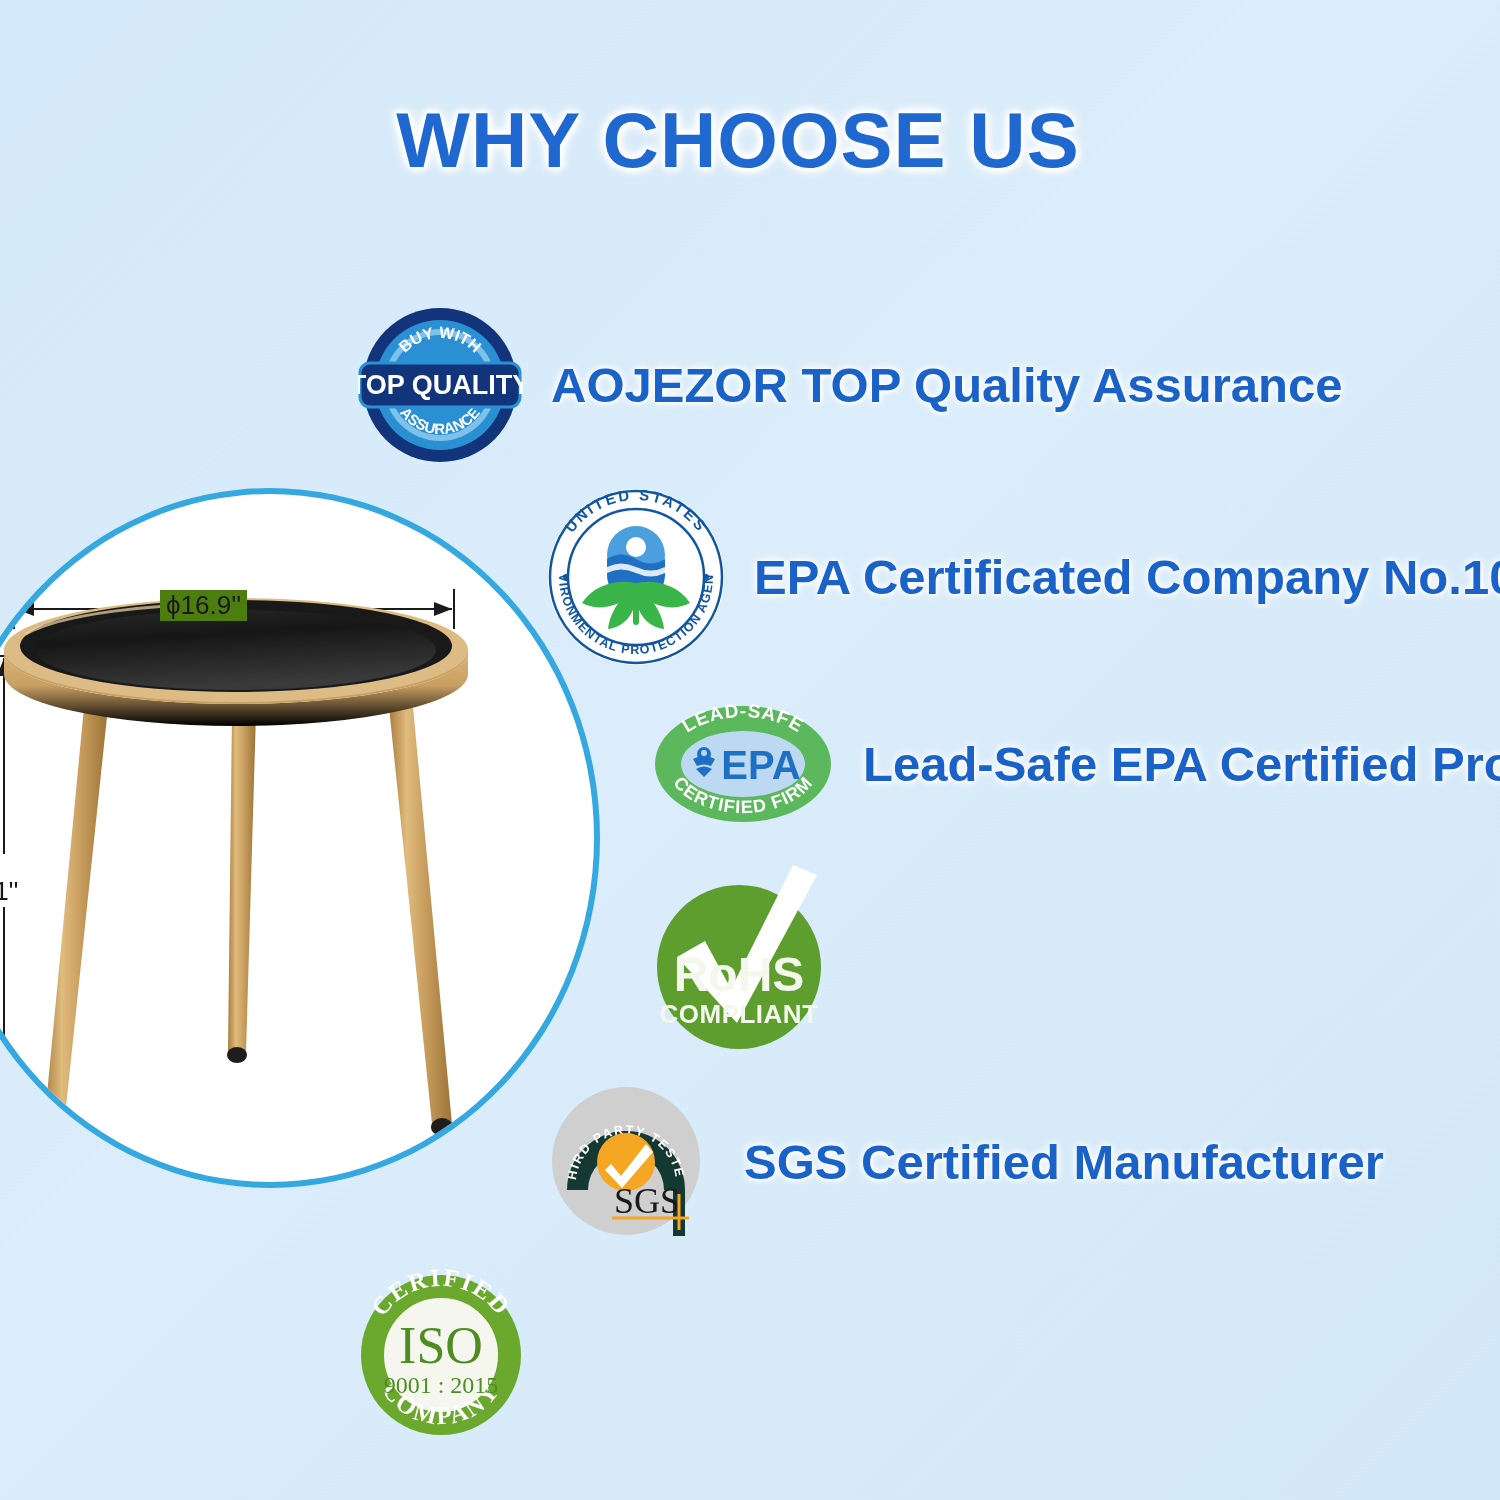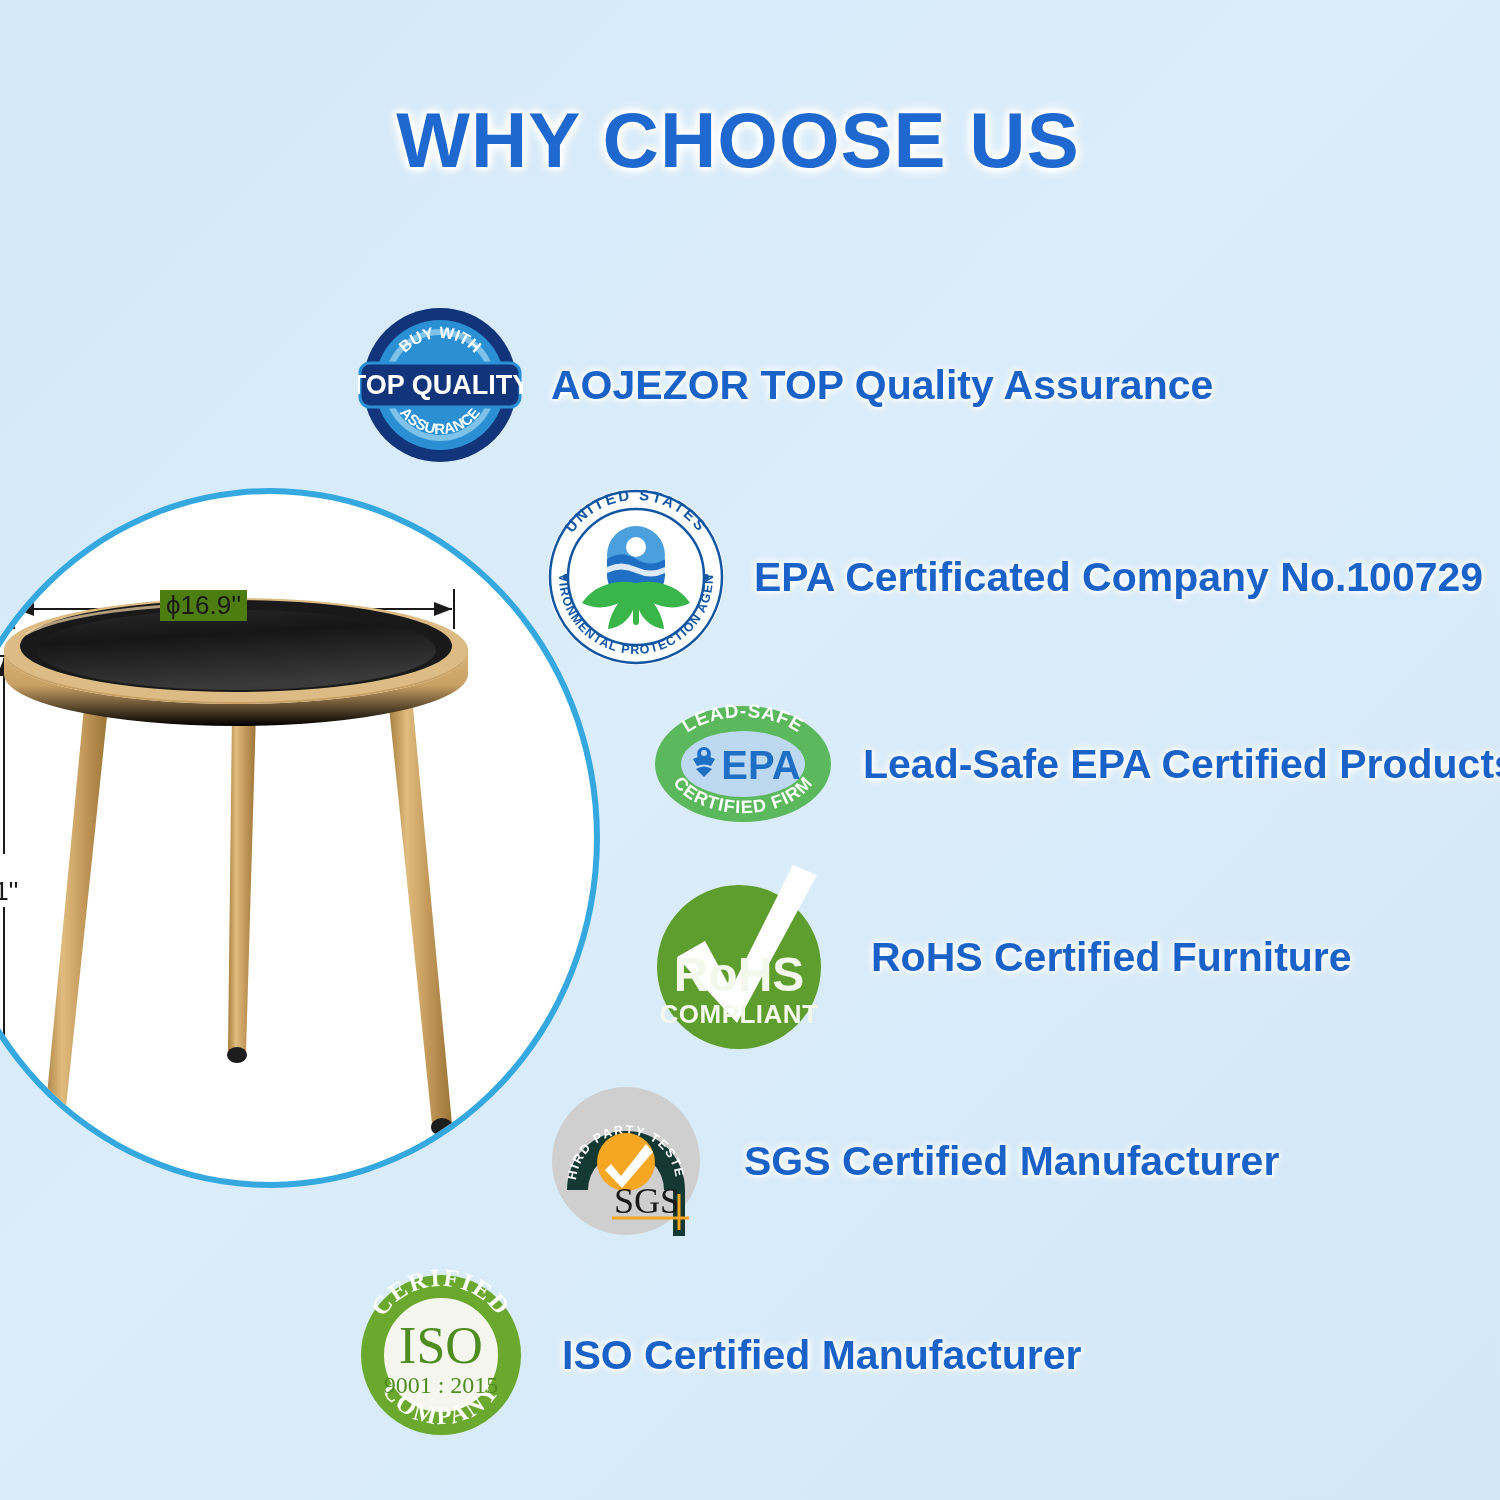--- a/index.html
+++ b/index.html
@@ -68,21 +68,21 @@
   .feature {
     position: absolute;
     display: flex;
     align-items: center;
   }
   .feature .badge-slot {
     flex: 0 0 auto;
     position: relative;
   }
   .feature .f-label {
-    font-size: 41px;
+    font-size: 49px;
     font-weight: bold;
     color: #1b62c8;
     white-space: nowrap;
     text-shadow: 0 0 8px #ffffff, 0 0 8px #ffffff, 1px 1px 3px #ffffff;
   }
 
   #feature-0 { left: 358px; top: 305px; }
   #feature-0 .f-label { margin-left: 28px; }
 
   #feature-1 { left: 546px; top: 487px; }
@@ -260,21 +260,20 @@
 
 <div class="feature" id="feature-3">
   <div class="badge-slot">
     <svg class="badge" width="172" height="188" viewBox="0 0 172 188">
       <circle cx="84" cy="104" r="82" fill="#5e9e2e"></circle>
       <path d="M22,94 L50,78 L76,126 L138,2 L162,12 L82,160 Z" fill="#ffffff"></path>
       <text x="84" y="128" font-family="Liberation Sans, sans-serif" font-size="48" font-weight="bold" fill="#f4f8ec" text-anchor="middle">RoHS</text>
       <text x="84" y="160" font-family="Liberation Sans, sans-serif" font-size="26" font-weight="bold" fill="#f4f8ec" text-anchor="middle" letter-spacing="0.5">COMPLIANT</text>
     </svg>
   </div>
-  <div class="f-label">RoHS Certified Furniture</div>
 </div>
 
 <div class="feature" id="feature-4">
   <div class="badge-slot">
     <svg class="badge" width="155" height="155" viewBox="0 0 155 155">
       <circle cx="77" cy="77" r="74" fill="#cfcfcf"></circle>
 
       <path d="M18,106 A59,59 0 0 1 136,106 L115,106 A38,38 0 0 0 39,106 Z" fill="#143832"></path>
       <path d="M136,106 L136,152 L124,152 L124,106 Z" fill="#143832"></path>
       <path id="sgsTop" d="M77,100 m-50,0 a50,50 0 0 1 100,0" fill="none"></path>
@@ -304,14 +303,13 @@
         <textPath href="#isoTop" startOffset="50%" text-anchor="middle">CERIFIED</textPath>
       </text>
       <path id="isoBot" d="M82,90 m-69,0 a69,69 0 0 0 138,0" fill="none"></path>
       <text font-family="Liberation Serif, serif" font-size="25" font-weight="bold" fill="#ffffff" letter-spacing="2">
         <textPath href="#isoBot" startOffset="50%" text-anchor="middle">COMPANY</textPath>
       </text>
       <text x="82" y="98" font-family="Liberation Serif, serif" font-size="52" fill="#4f8c22" text-anchor="middle">ISO</text>
       <text x="82" y="128" font-family="Liberation Serif, serif" font-size="24" fill="#4f8c22" text-anchor="middle">9001 : 2015</text>
     </svg>
   </div>
-  <div class="f-label">ISO Certified Manufacturer</div>
 </div>
 
 </body></html>

